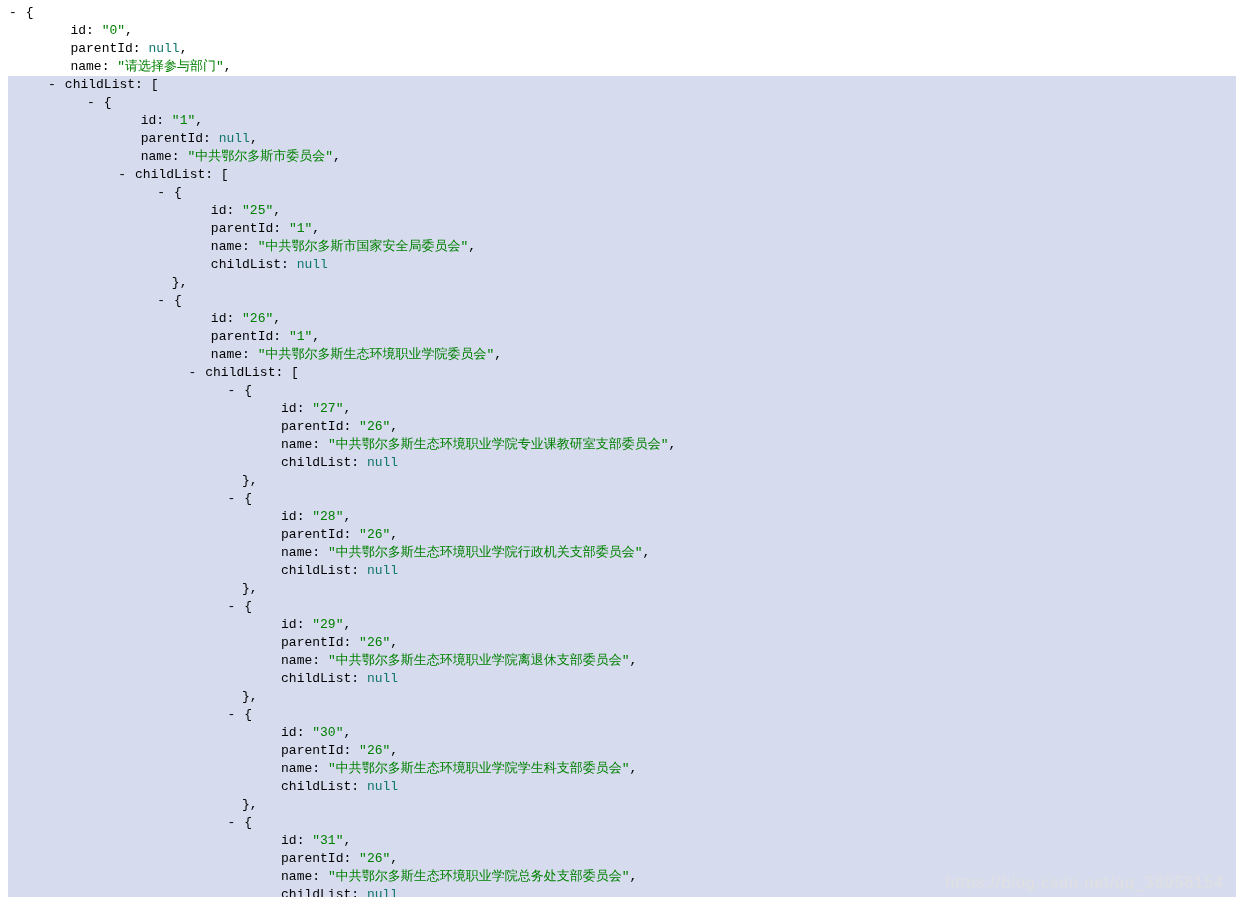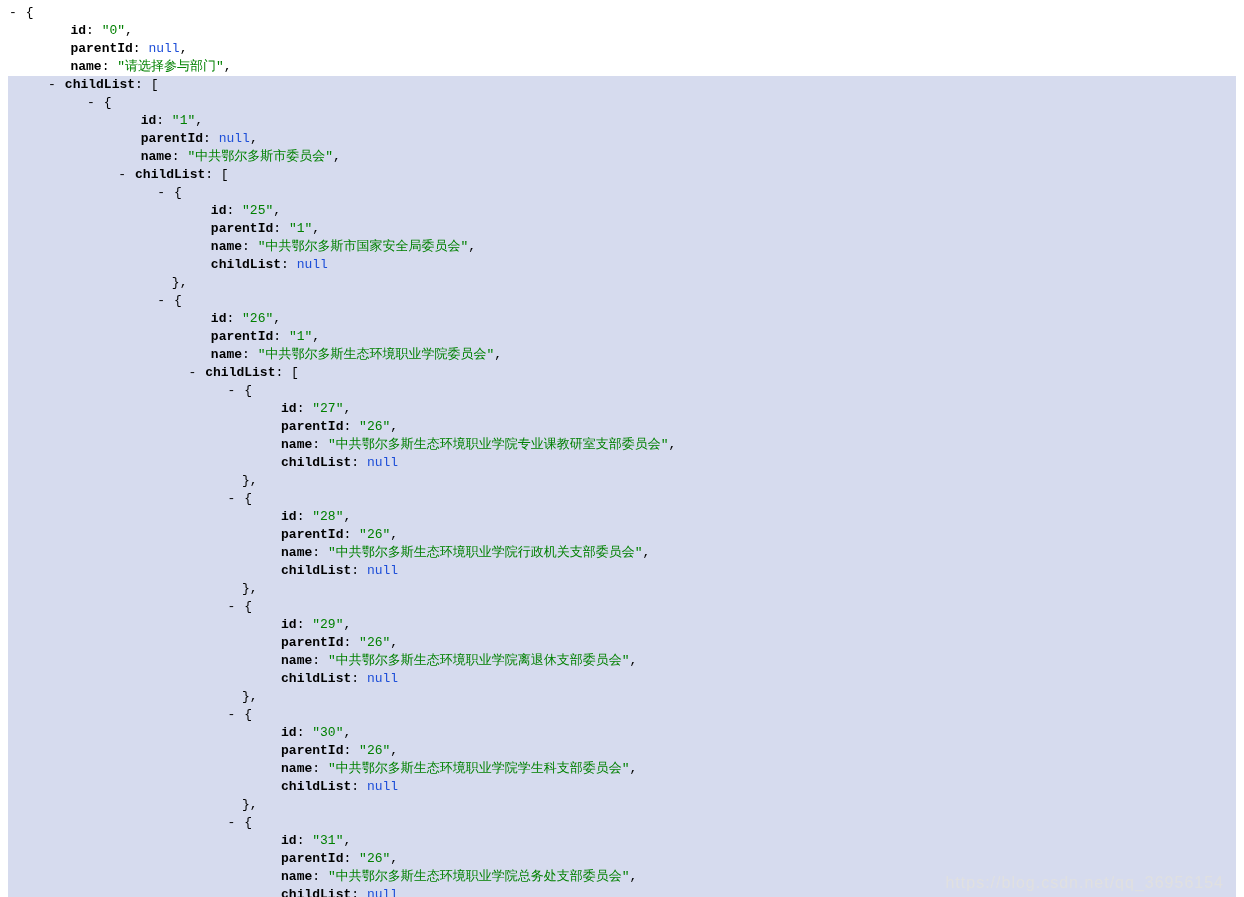--- a/index.html
+++ b/index.html
@@ -1,20 +1,20 @@
 <!DOCTYPE html>
 <html><head>
 <meta charset="utf-8">
 <style>
   html,body{margin:0;padding:0;background:#ffffff;font-family:"SimSun","NSimSun","宋体","Courier New",monospace;font-size:13px;line-height:18px;color:#000}
   .root{padding:4px 8px 0 8px;width:1244px;box-sizing:border-box;position:relative}
   .tog{color:#000;cursor:pointer;user-select:none;display:inline-block;width:10px;text-align:center}
-  .key{font-weight:bold;color:#000}
+  .key{font-weight:normal;color:#000}
   .str{color:#008000}
-  .nul{color:#1d4ed8}
+  .nul{color:#0f766e}
   .pun{color:#000}
   .hl{background:#d6dbee}
   .row{white-space:pre}
   .wm{position:absolute;right:20px;bottom:12px;color:#e0e0e0;font-family:Arial,sans-serif;font-size:16px;letter-spacing:1px;pointer-events:none}
 </style>
 </head>
 <body>
 <div class="root">
 
 <div class="row"><span class="tog">-</span> <span class="pun">{</span></div>

